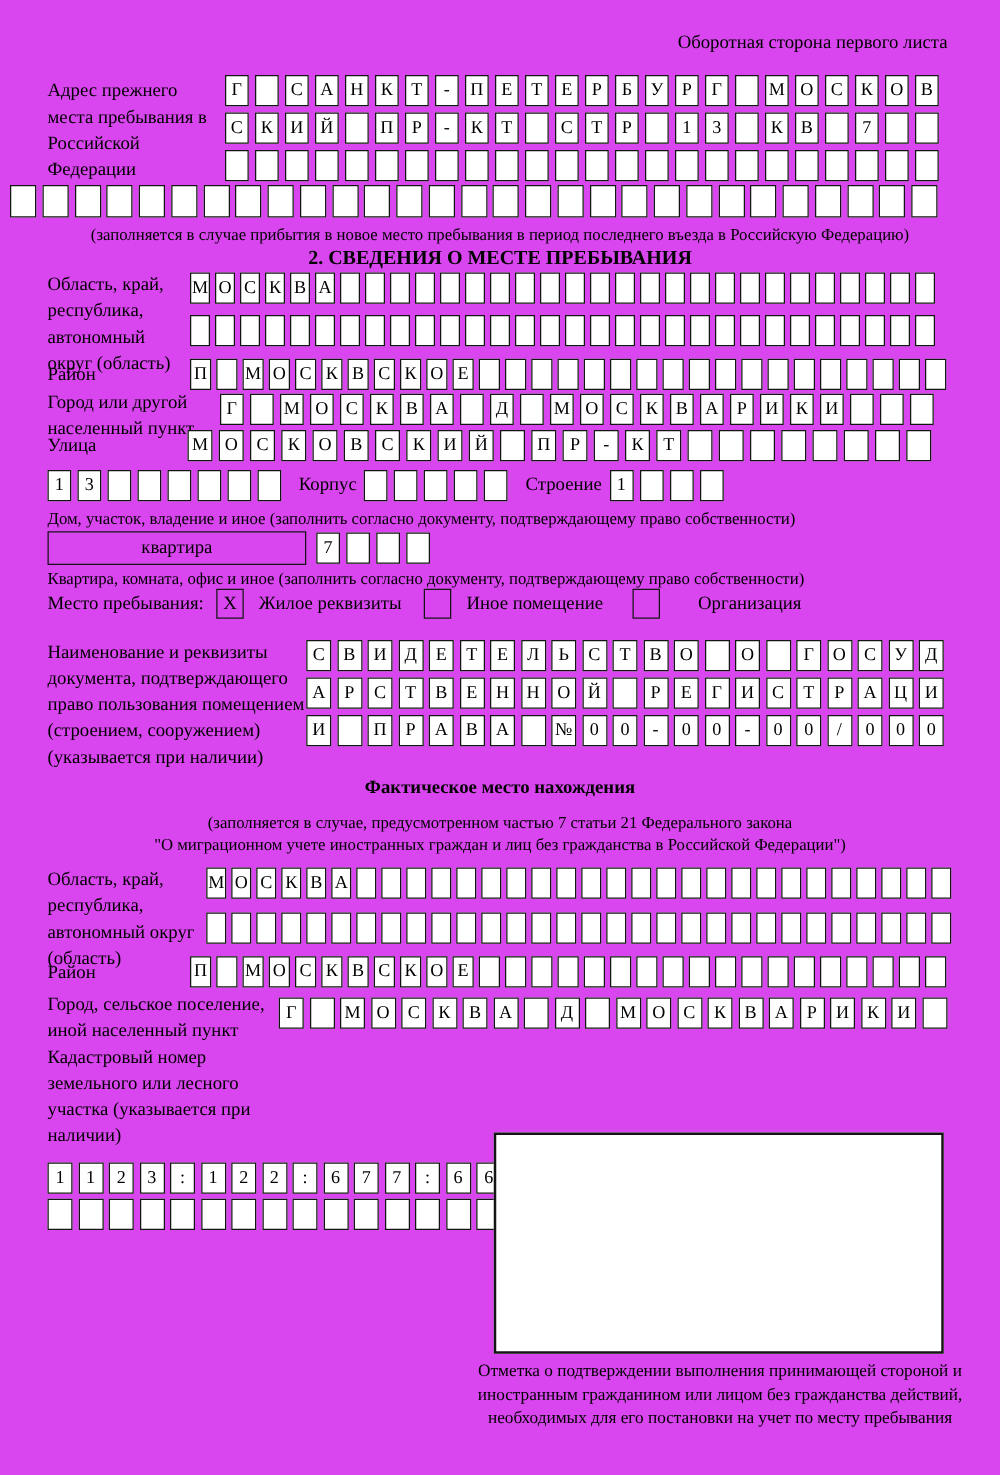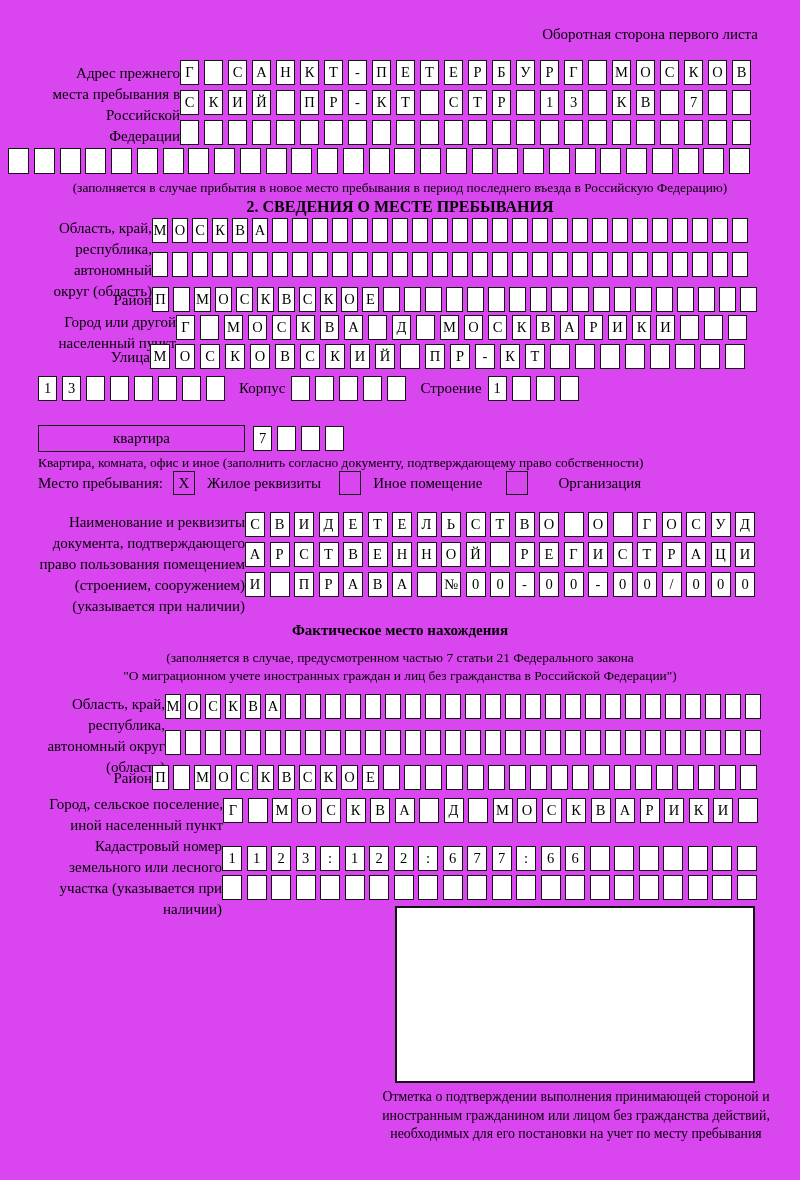--- a/index.html
+++ b/index.html
@@ -8,21 +8,21 @@
     background:#d946ef; color:#000;
     font-family:"Liberation Serif","DejaVu Serif",serif;
     overflow:hidden;
   }
   .abs { position:absolute; }
   .lbl { font-size:15px; line-height:21px; }
   .note { font-size:13.4px; line-height:17px; }
   .center { text-align:center; width:800px; left:0; }
   .bold { font-weight:bold; }
 
-  .fieldrow { display:flex; align-items:flex-start;text-align:right; }
+  .fieldrow { display:flex; align-items:flex-start; }
   .labelcol { flex:none; }
 
   .cells { display:flex; gap:5px; }
   .cells .cell {
     flex:none; width:19px; height:25px; box-sizing:border-box;
     border:1.6px solid #141414; background:#fff;
     display:flex; align-items:center; justify-content:center;
     font-size:14.5px; line-height:1;
   }
   .cells.sm { gap:4px; }  .cells.sm .cell { width:16px; }
@@ -356,20 +356,21 @@
         <span class="cell"></span>
       </div>
     <div class="lbl" style="margin-right:6px;">Строение</div>
     <div class="cells">
         <span class="cell">1</span>
         <span class="cell"></span>
         <span class="cell"></span>
         <span class="cell"></span>
       </div>
   </div>
+  <div class="abs note" style="left:38px; top:406px;">Дом, участок, владение и иное (заполнить согласно документу, подтверждающему право собственности)</div>
 
   <div class="abs fieldrow" style="left:38px; top:425px; align-items:center;">
     <div class="namebox" style="width:207px; margin-right:8px;">квартира</div>
     <div class="cells">
         <span class="cell">7</span>
         <span class="cell"></span>
         <span class="cell"></span>
         <span class="cell"></span>
       </div>
   </div>
@@ -590,21 +591,21 @@
         <span class="cell">В</span>
         <span class="cell">А</span>
         <span class="cell">Р</span>
         <span class="cell">И</span>
         <span class="cell">К</span>
         <span class="cell">И</span>
         <span class="cell"></span>
       </div>
   </div>
 
-  <div class="abs fieldrow" style="left:38px; top:836px;">
+  <div class="abs fieldrow" style="left:38px; top:836px;flex-direction:column;">
     <div class="labelcol lbl" style="width:184px;">Кадастровый номер земельного или лесного участка (указывается при наличии)</div>
     <div style="padding-top:10px;">
       <div class="cells p245" style="margin-bottom:4px;">
           <span class="cell">1</span>
           <span class="cell">1</span>
           <span class="cell">2</span>
           <span class="cell">3</span>
           <span class="cell">:</span>
           <span class="cell">1</span>
           <span class="cell">2</span>

